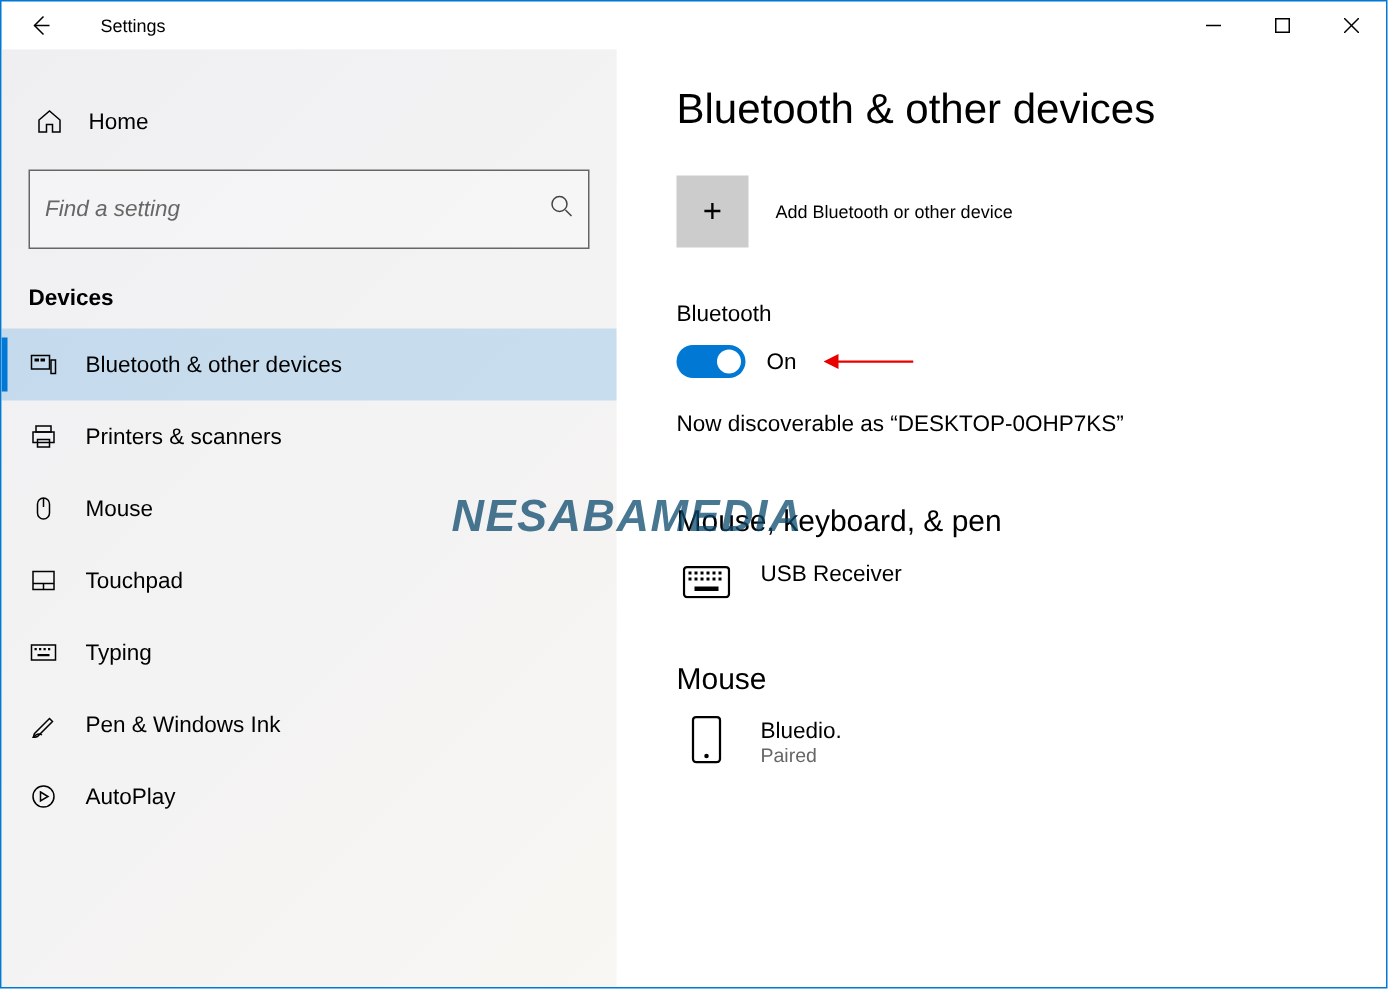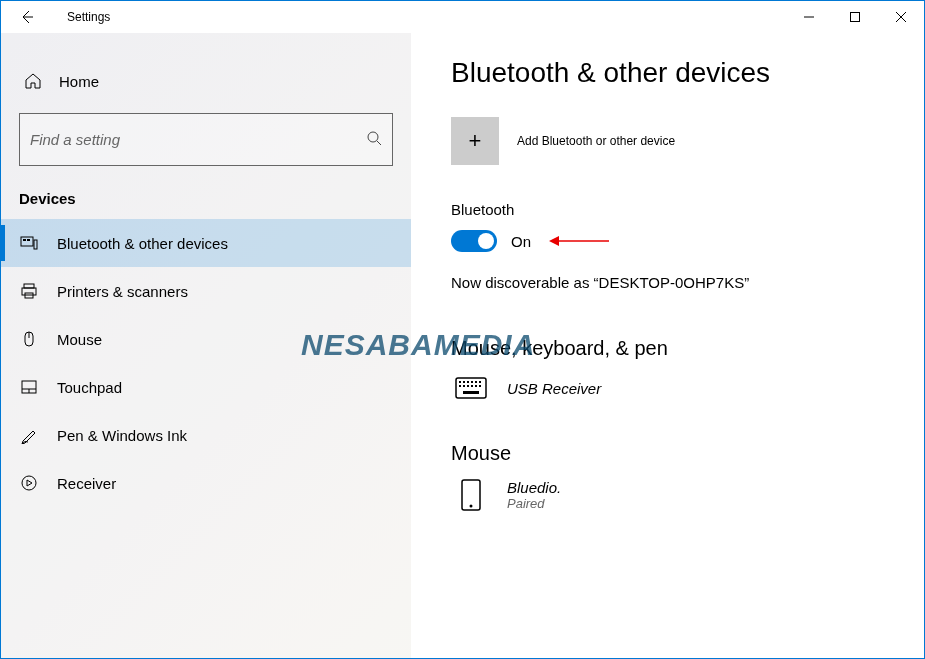--- a/index.html
+++ b/index.html
@@ -219,24 +219,23 @@
       font-size: 15px;
       margin-bottom: 46px;
     }
     .section-title {
       font-size: 20px;
       font-weight: 400;
       margin-bottom: 14px;
     }
     .device-row {
       display: flex;
-      align-items: center;
+      align-items: flex-start;
       margin-bottom: 40px;
       padding-left: 4px;
-      font-style: italic;
     }
     .device-row .device-icon {
       width: 32px;
       height: 28px;
       display: flex;
       align-items: center;
       justify-content: center;
     }
     .device-row .device-info {
       margin-left: 20px;
@@ -350,34 +349,47 @@
             <rect x="2" y="3" width="14" height="12" stroke="#000" stroke-width="1" fill="none"></rect>
             <line x1="2" y1="11" x2="16" y2="11" stroke="#000" stroke-width="1"></line>
             <line x1="9" y1="11" x2="9" y2="15" stroke="#000" stroke-width="1"></line>
           </svg>
       </span>
       <span class="label">Touchpad</span>
     </div>
     <div class="nav-item">
       <span class="icon">
         <svg width="18" height="18" viewBox="0 0 18 18">
+            <rect x="1" y="4" width="16" height="10" stroke="#000" stroke-width="1" fill="none"></rect>
+            <rect x="3" y="6" width="1.5" height="1.5" fill="#000"></rect>
+            <rect x="6" y="6" width="1.5" height="1.5" fill="#000"></rect>
+            <rect x="9" y="6" width="1.5" height="1.5" fill="#000"></rect>
+            <rect x="12" y="6" width="1.5" height="1.5" fill="#000"></rect>
+            <rect x="5" y="10" width="8" height="1.5" fill="#000"></rect>
+          </svg>
+      </span>
+      <span class="label">Typing</span>
+    </div>
+    <div class="nav-item">
+      <span class="icon">
+        <svg width="18" height="18" viewBox="0 0 18 18">
             <path d="M3 15 L13 5 L15 7 L5 17 L2 18 Z" stroke="#000" stroke-width="1" fill="none"></path>
             <path d="M2 18 Q5 14 8 16" stroke="#000" stroke-width="1" fill="none"></path>
           </svg>
       </span>
       <span class="label">Pen &amp; Windows Ink</span>
     </div>
     <div class="nav-item">
       <span class="icon">
         <svg width="18" height="18" viewBox="0 0 18 18">
             <circle cx="9" cy="9" r="7" stroke="#000" stroke-width="1" fill="none"></circle>
             <path d="M7 6 L12 9 L7 12 Z" stroke="#000" stroke-width="1" fill="none"></path>
           </svg>
       </span>
-      <span class="label">Receiver</span>
+      <span class="label">AutoPlay</span>
     </div>
   </div>
 
   <div class="content">
     <h1 class="page-title">Bluetooth &amp; other devices</h1>
 
     <div class="add-device">
       <div class="plus-box">+</div>
       <div class="label">Add Bluetooth or other device</div>
     </div>

